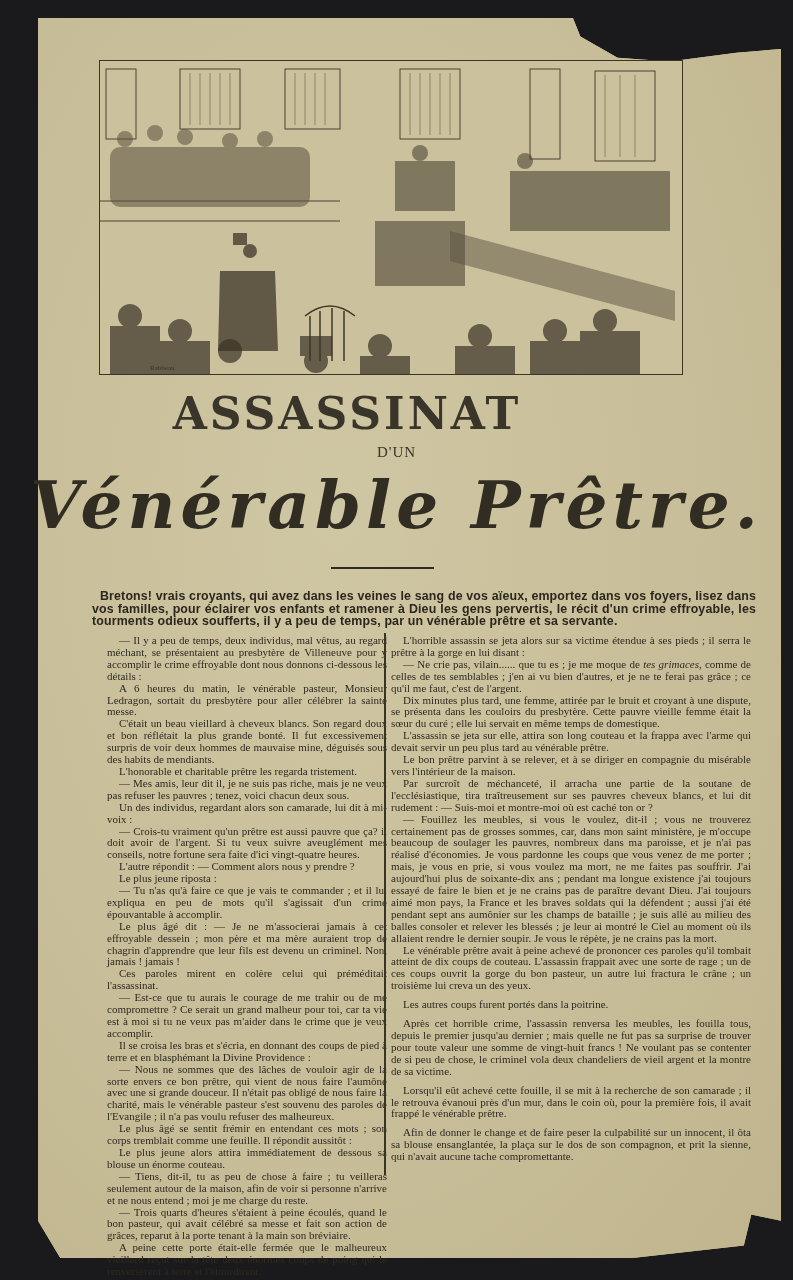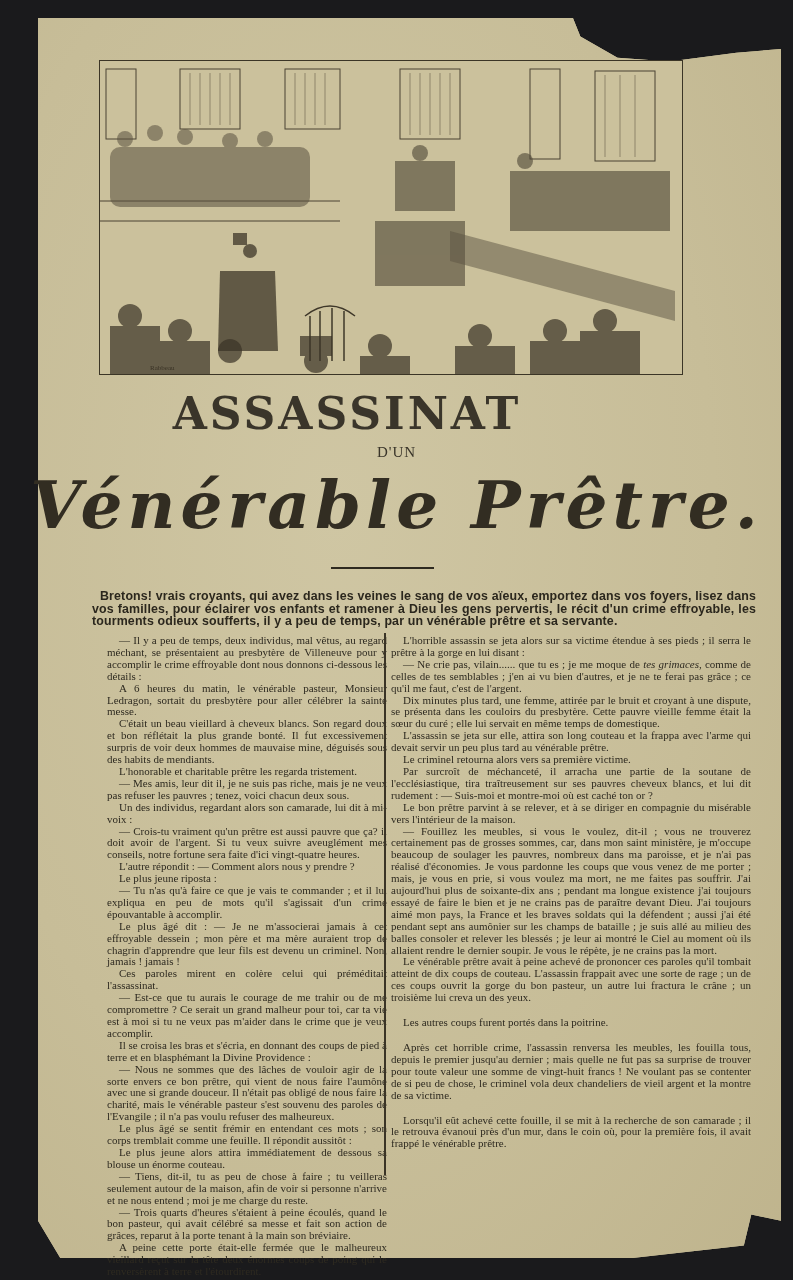--- a/index.html
+++ b/index.html
@@ -47,21 +47,21 @@
     letter-spacing: 0.15px;
   }
   .col {
     position: absolute; top: 635px;
     font-family: "Liberation Serif", serif; font-size: 11px; line-height: 11.9px;
     color: #2e2a20; text-align: justify;
   }
   .col.left { left: 107px; width: 280px; }
   .col.right { left: 391px; width: 360px; }
   .col p { margin: 0; text-indent: 12px; }
-  .col p.gap { margin-top: 13px; }
+  .col p.gap { margin-top: 7px; }
   .col-rule {
     position: absolute; left: 384px; top: 633px; width: 2px; height: 542px; background: #3a3426;
   }
   em { font-style: italic; }
 </style>
 </head>
 <body>
 
 <div class="paper"></div>
 
@@ -193,21 +193,21 @@
   <p>A peine cette porte était-elle fermée que le malheureux vieillard reçut sur la tête deux énormes coups de poing qui le renversèrent à terre et l'étourdirent.</p>
 </div>
 
 <div class="col-rule"></div>
 
 <div class="col right">
   <p>L'horrible assassin se jeta alors sur sa victime étendue à ses pieds ; il serra le prêtre à la gorge en lui disant :</p>
   <p><span>— Ne crie pas, vilain...... que tu es ; je me moque de </span><em>tes grimaces</em><span>, comme de celles de tes semblables ; j'en ai vu bien d'autres, et je ne te ferai pas grâce ; ce qu'il me faut, c'est de l'argent.</span></p>
   <p>Dix minutes plus tard, une femme, attirée par le bruit et croyant à une dispute, se présenta dans les couloirs du presbytère. Cette pauvre vieille femme était la sœur du curé ; elle lui servait en même temps de domestique.</p>
   <p>L'assassin se jeta sur elle, attira son long couteau et la frappa avec l'arme qui devait servir un peu plus tard au vénérable prêtre.</p>
-  <p>Le criminel retourna alors vers sa première victime.</p>
+  <p>Le bon prêtre parvint à se relever, et à se diriger en compagnie du misérable vers l'intérieur de la maison.</p>
   <p>Par surcroît de méchanceté, il arracha une partie de la soutane de l'ecclésiastique, tira traîtreusement sur ses pauvres cheveux blancs, et lui dit rudement : — Suis-moi et montre-moi où est caché ton or ?</p>
-  <p>Le bon prêtre parvint à se relever, et à se diriger en compagnie du misérable vers l'intérieur de la maison.</p>
   <p>— Fouillez les meubles, si vous le voulez, dit-il ; vous ne trouverez certainement pas de grosses sommes, car, dans mon saint ministère, je m'occupe beaucoup de soulager les pauvres, nombreux dans ma paroisse, et je n'ai pas réalisé d'économies. Je vous pardonne les coups que vous venez de me porter ; mais, je vous en prie, si vous voulez ma mort, ne me faites pas souffrir. J'ai aujourd'hui plus de soixante-dix ans ; pendant ma longue existence j'ai toujours essayé de faire le bien et je ne crains pas de paraître devant Dieu. J'ai toujours aimé mon pays, la France et les braves soldats qui la défendent ; aussi j'ai été pendant sept ans aumônier sur les champs de bataille ; je suis allé au milieu des balles consoler et relever les blessés ; je leur ai montré le Ciel au moment où ils allaient rendre le dernier soupir. Je vous le répète, je ne crains pas la mort.</p>
   <p>Le vénérable prêtre avait à peine achevé de prononcer ces paroles qu'il tombait atteint de dix coups de couteau. L'assassin frappait avec une sorte de rage ; un de ces coups ouvrit la gorge du bon pasteur, un autre lui fractura le crâne ; un troisième lui creva un des yeux.</p>
   <p class="gap">Les autres coups furent portés dans la poitrine.</p>
   <p class="gap">Après cet horrible crime, l'assassin renversa les meubles, les fouilla tous, depuis le premier jusqu'au dernier ; mais quelle ne fut pas sa surprise de trouver pour toute valeur une somme de vingt-huit francs ! Ne voulant pas se contenter de si peu de chose, le criminel vola deux chandeliers de vieil argent et la montre de sa victime.</p>
   <p class="gap">Lorsqu'il eût achevé cette fouille, il se mit à la recherche de son camarade ; il le retrouva évanoui près d'un mur, dans le coin où, pour la première fois, il avait frappé le vénérable prêtre.</p>
+  <p class="gap">Afin de donner le change et de faire peser la culpabilité sur un innocent, il ôta sa blouse ensanglantée, la plaça sur le dos de son compagnon, et prit la sienne, qui n'avait aucune tache compromettante.</p>
 </div>
 
 </body></html>

